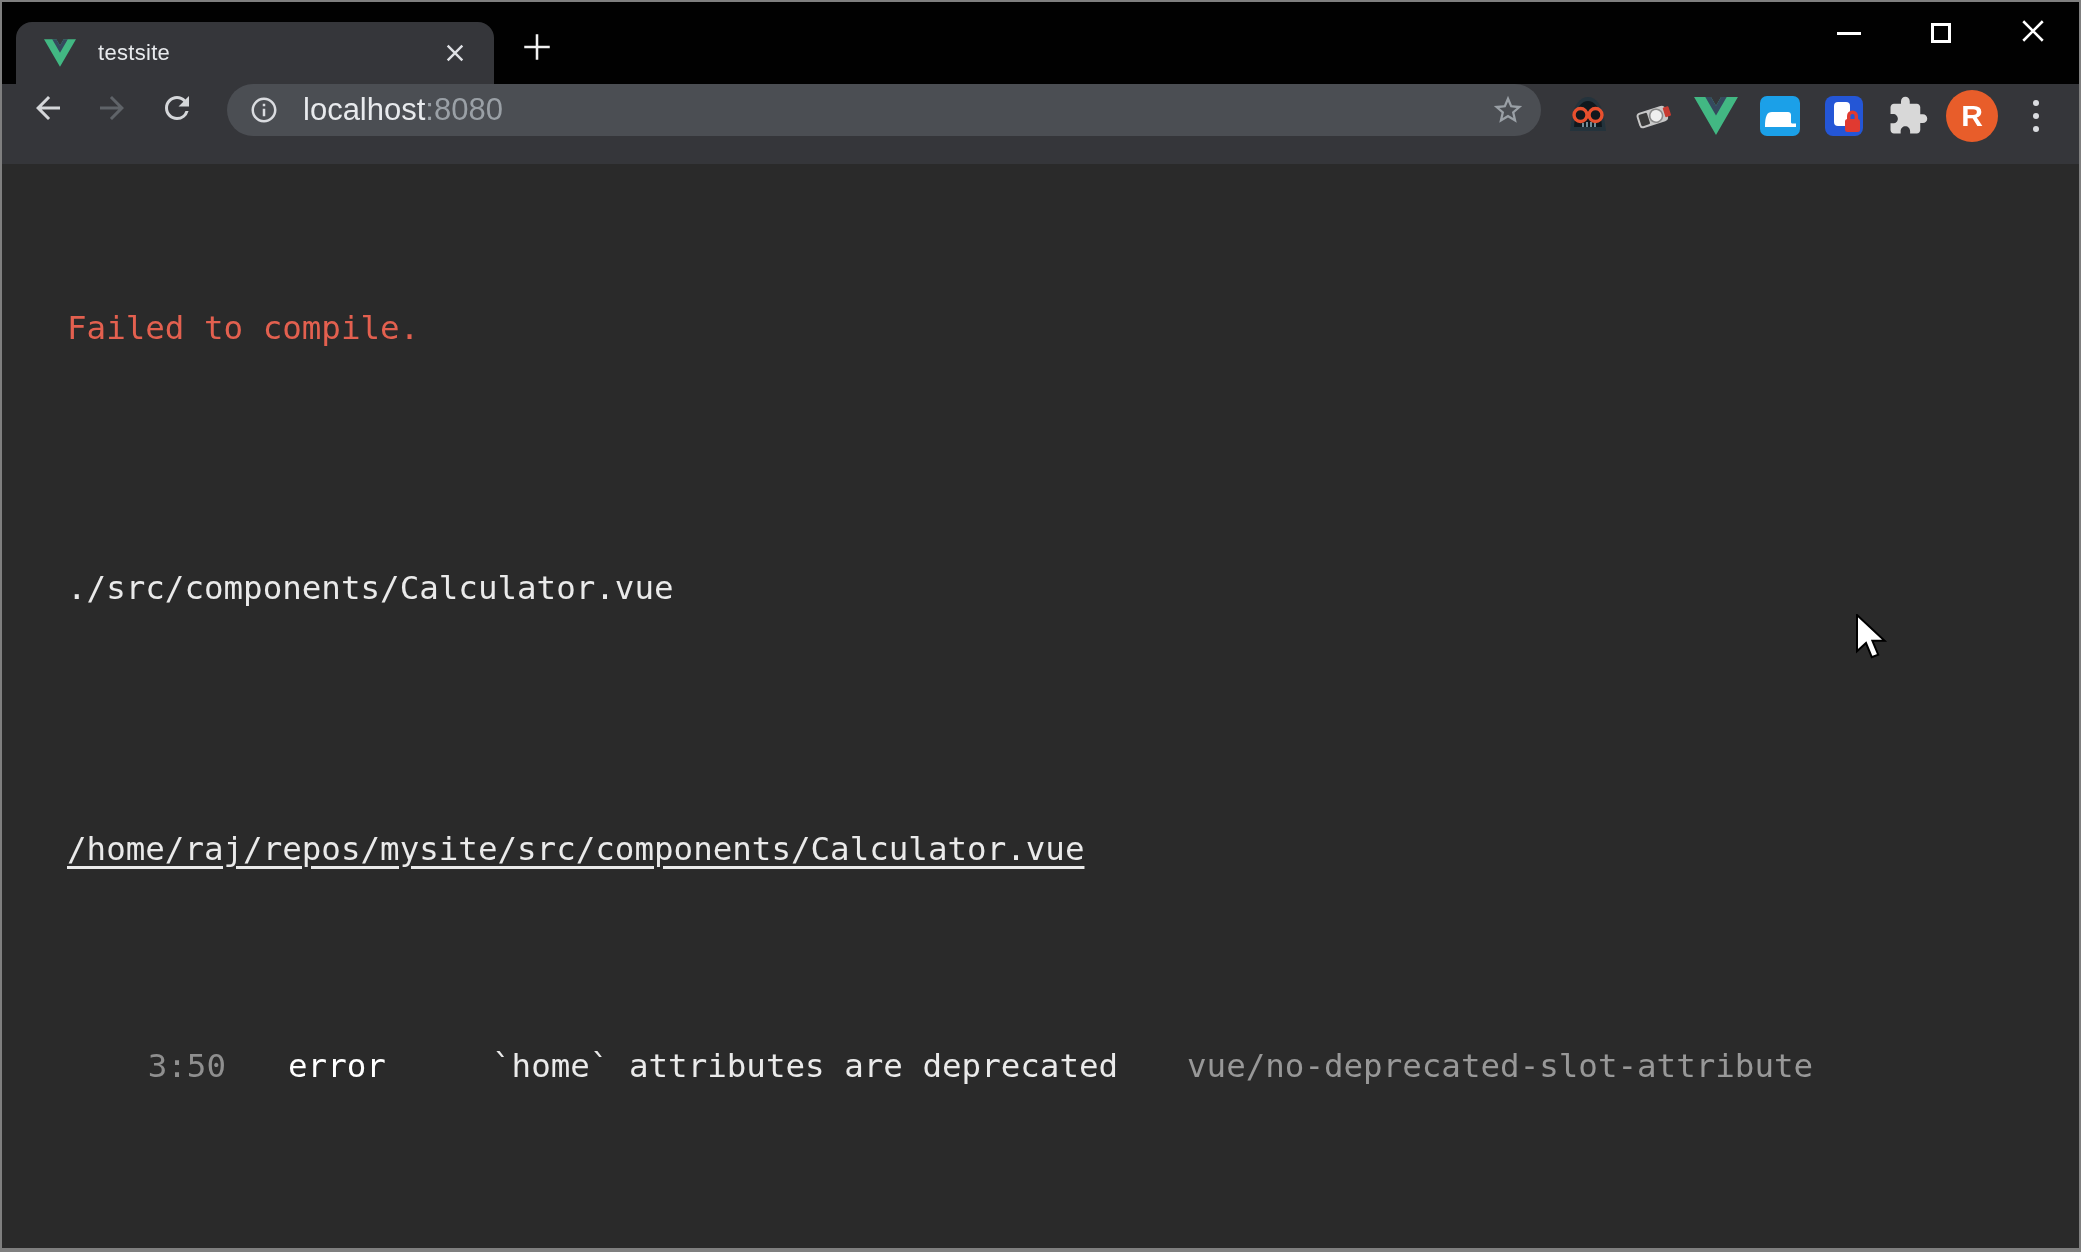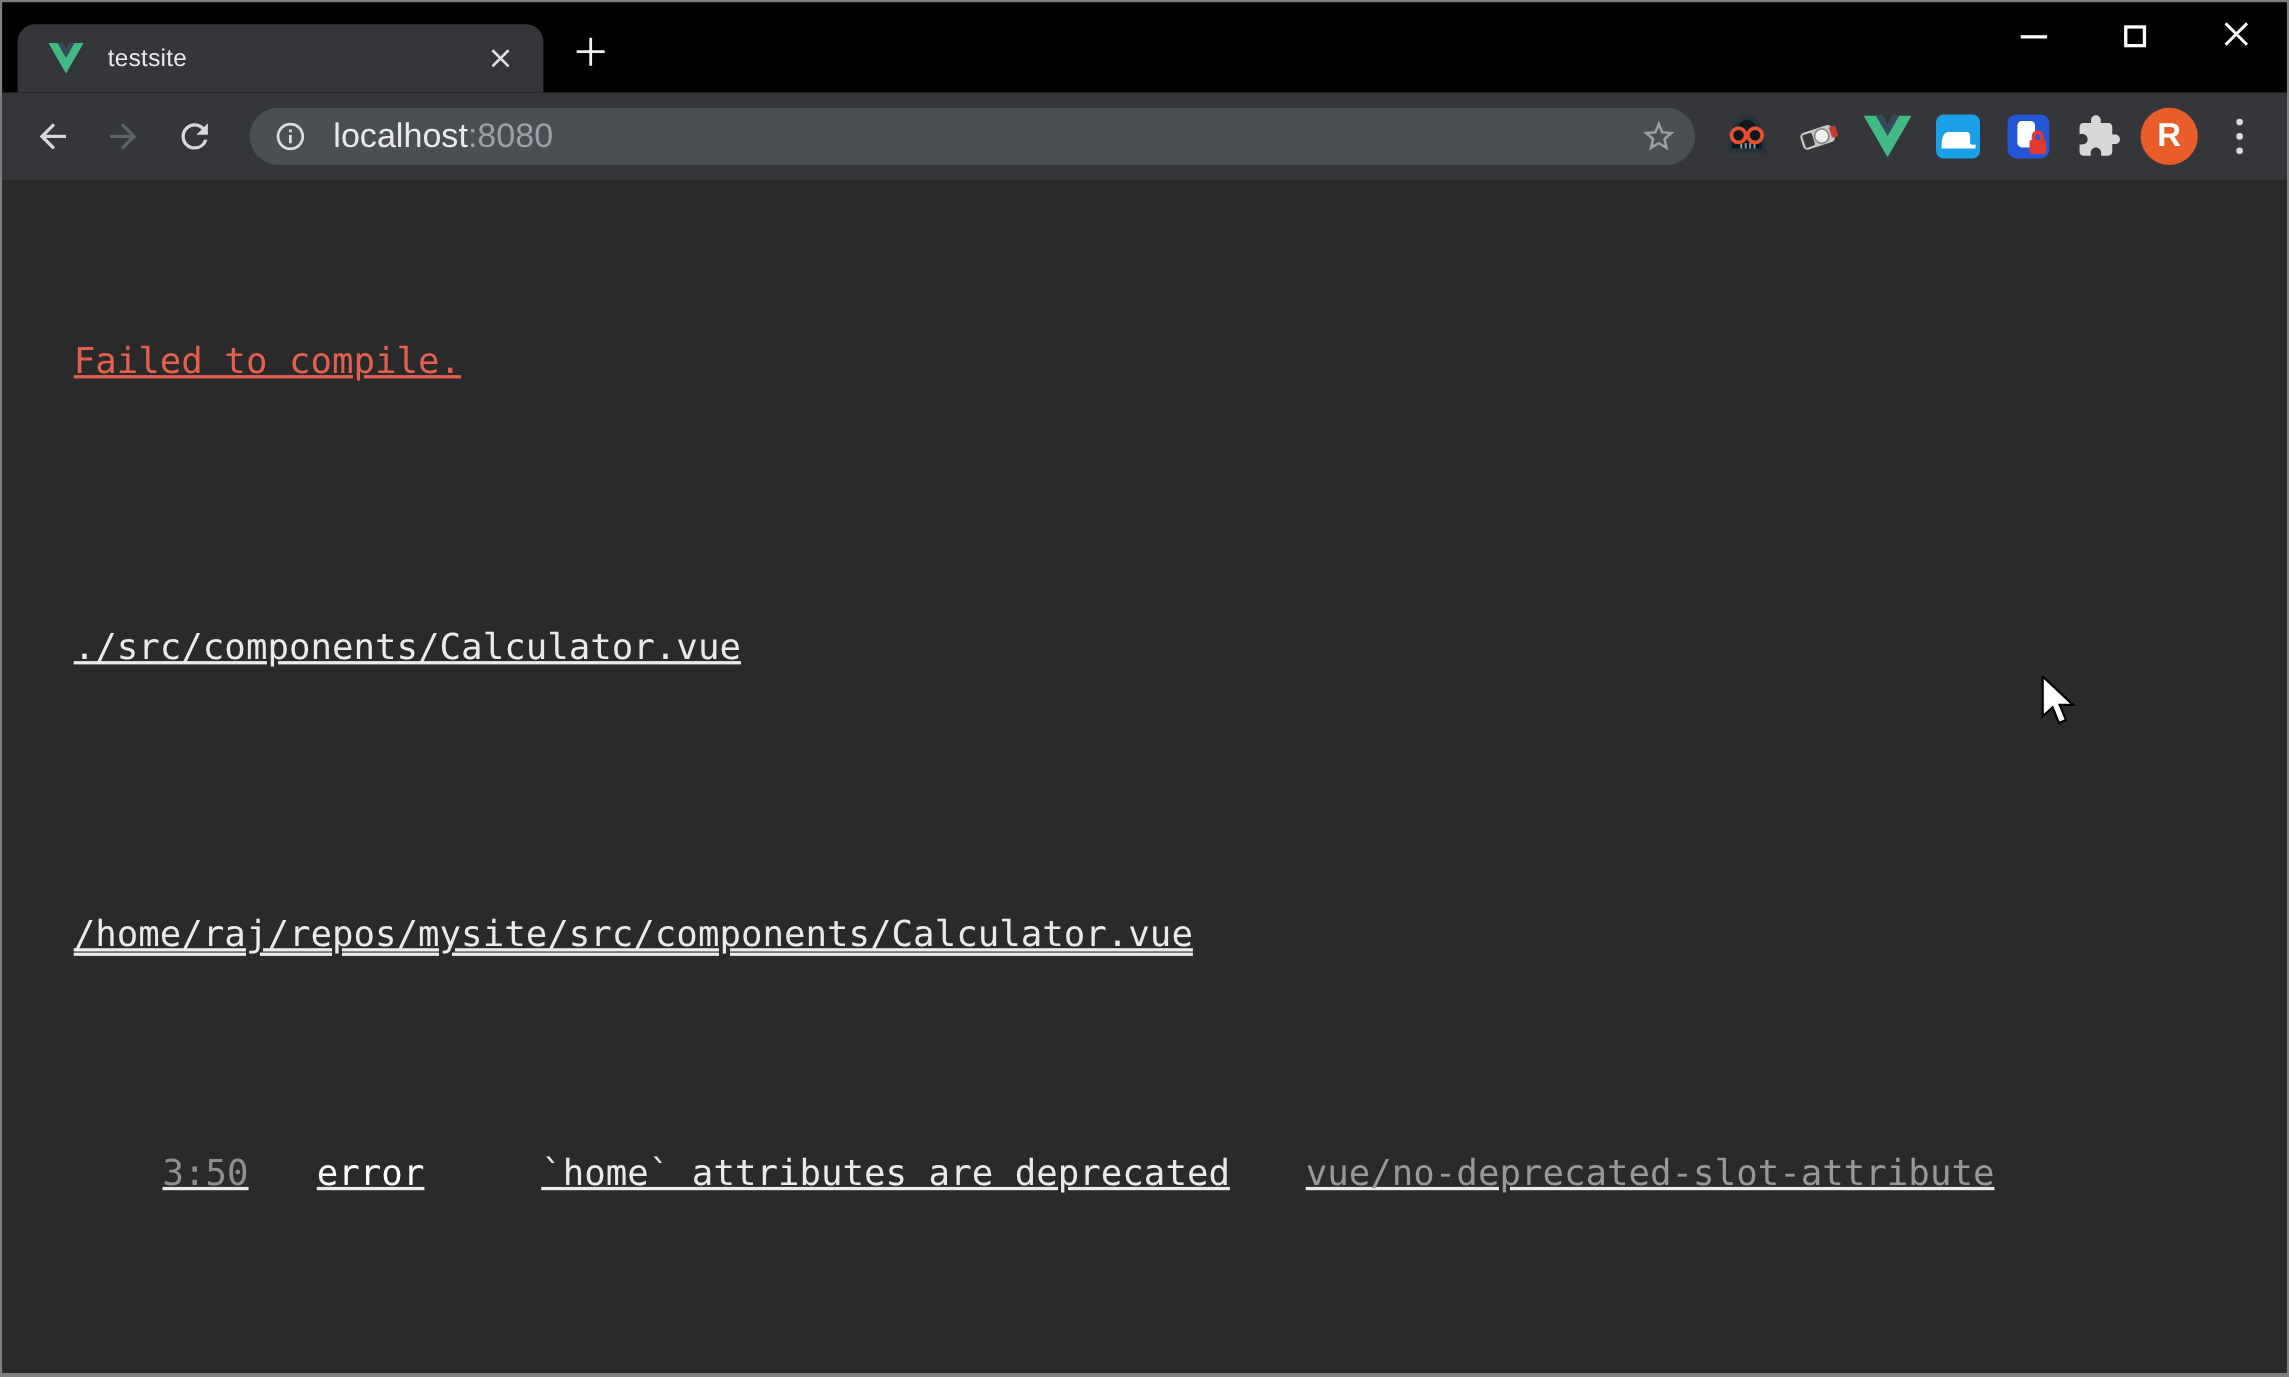--- a/index.html
+++ b/index.html
@@ -19,21 +19,21 @@
   }
   .favicon { width:32px; height:32px; flex:0 0 auto; display:flex; align-items:center; }
   .tab-title { margin-left:22px; font-size:22px; color:#e8eaed; flex:1 1 auto; letter-spacing:.3px; }
   .tab-close { width:30px; height:30px; display:flex; align-items:center; justify-content:center; border-radius:50%; }
   .new-tab { width:58px; height:58px; margin:0 0 6px 14px; display:flex; align-items:center; justify-content:center; border-radius:50%; }
   .win-controls { position:absolute; right:0; top:0; height:62px; display:flex; }
   .win-btn { width:92px; height:62px; display:flex; align-items:center; justify-content:center; }
   .glyph-min { width:24px; height:3px; background:#fff; }
   .glyph-max { width:20px; height:20px; border:3px solid #fff; }
   
-  .toolbar { height:80px; background:#35363a; display:flex; align-items:center; }
+  .toolbar { height:80px; background:#35363a; display:flex; }
   .nav-btn { width:48px; height:48px; border-radius:50%; display:flex; align-items:center; justify-content:center; flex:0 0 auto; }
   .nav-back { margin-left:22px; } .nav-fwd { margin-left:16px; } .nav-reload { margin-left:17px; }
   .omnibox {
     margin-left:26px; width:1314px; height:52px; background:#4b4e53; border-radius:26px;
     display:flex; align-items:center; flex:0 0 auto;
   }
   .omni-info { margin-left:22px; display:flex; align-items:center; }
   .url { margin-left:24px; font-size:31px; color:#e8eaed; white-space:nowrap; }
   .url .port { color:#9aa0a6; }
   .omni-spacer { flex:1 1 auto; }
@@ -44,21 +44,21 @@
             display:flex; align-items:center; justify-content:center; }
   .dots { display:flex; flex-direction:column; gap:7px; }
   .dots i { width:6px; height:6px; border-radius:50%; background:#dadce0; }
   
   .content {
     position:relative; height:1086px; background:#2a2a2a;
     font-family:"DejaVu Sans Mono","DejaVu Sans", monospace;
     font-size:32.5px; line-height:43.4px; color:#eaeaea;
     padding:56px 0 0 65px; white-space:pre;
   }
-  .line { min-height:43.4px;text-decoration:underline; }
+  .line { min-height:43.4px; }
   .t-red  { color:#e3604f; }
   .t-under{ text-decoration:underline; text-underline-offset:6px; }
   .row { display:flex;gap:24px; }
   .c-loc  { width:159px; text-align:right; color:#8f8f8f; flex:0 0 auto; }
   .c-sev  { margin-left:38px; width:180px; flex:0 0 auto; }
   .c-sev.error   { color:#ffffff; }
   .c-msg  { width:671px; flex:0 0 auto; color:#eaeaea; }
   .c-rule { color:#989898; }
   
   .cursor { position:absolute; left:1852px; top:612px; pointer-events:none; }

